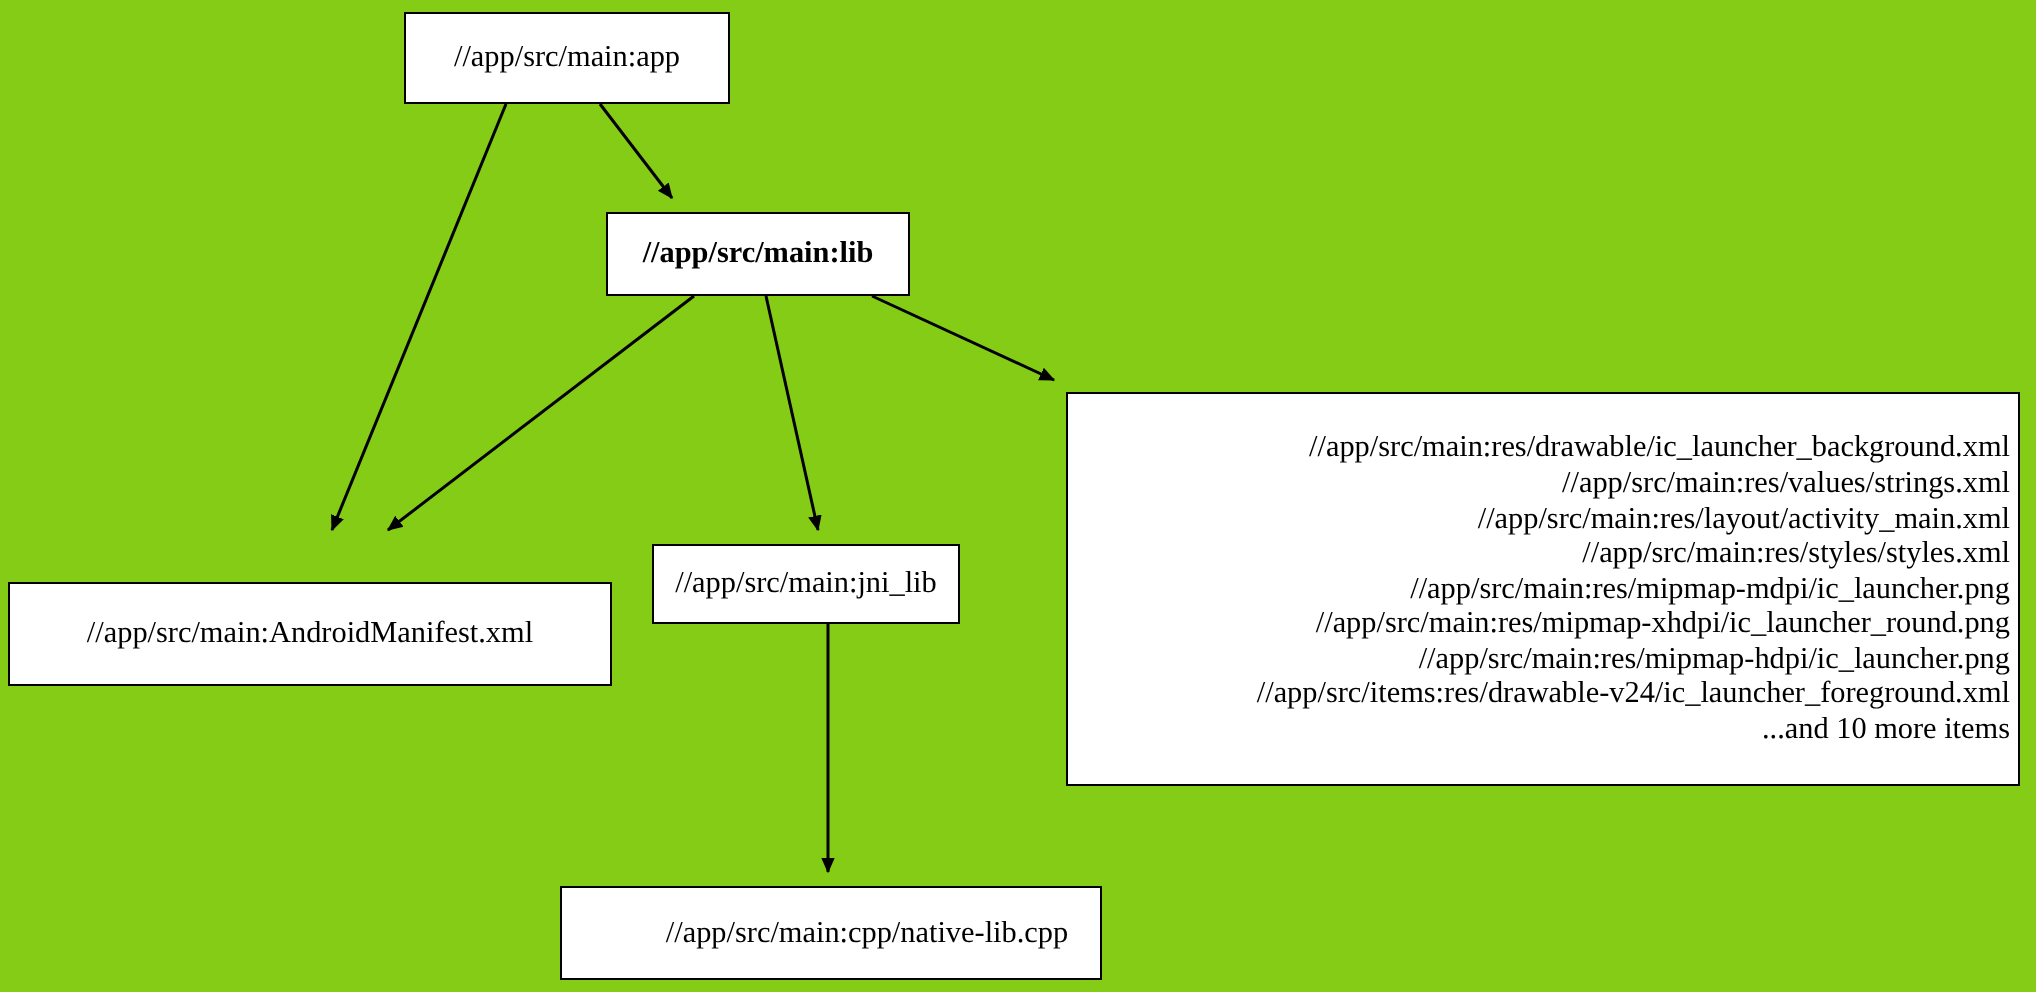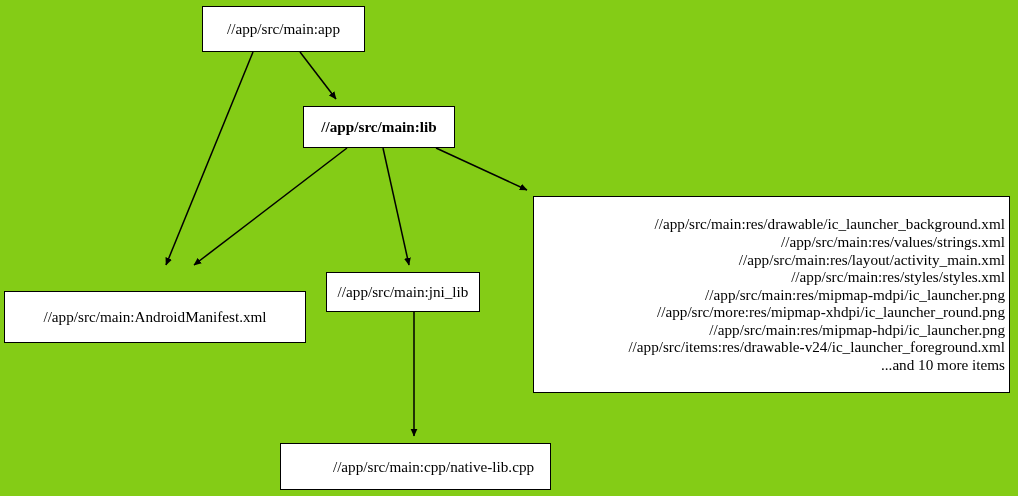--- a/index.html
+++ b/index.html
@@ -113,21 +113,21 @@
   <div class="graph-node" style="left: 326px; top: 272px; width: 154px; height: 40px;">
     <span class="node-label">//app/src/main:jni_lib</span>
   </div>
 
   <div class="graph-node multiline" style="left: 533px; top: 196px; width: 477px; height: 197px;">
   <span class="node-line">//app/src/main:res/drawable/ic_launcher_background.xml</span>
       <span class="node-line">//app/src/main:res/values/strings.xml</span>
       <span class="node-line">//app/src/main:res/layout/activity_main.xml</span>
       <span class="node-line">//app/src/main:res/styles/styles.xml</span>
       <span class="node-line">//app/src/main:res/mipmap-mdpi/ic_launcher.png</span>
-      <span class="node-line">//app/src/more:res/mipmap-xhdpi/ic_launcher_round.png</span>
+      <span class="node-line">//app/src/main:res/mipmap-xhdpi/ic_launcher_round.png</span>
       <span class="node-line">//app/src/main:res/mipmap-hdpi/ic_launcher.png</span>
       <span class="node-line">//app/src/items:res/drawable-v24/ic_launcher_foreground.xml</span>
       <span class="node-line">...and 10 more items</span>
     </div>
 
   <div class="graph-node" style="left: 280px; top: 443px; width: 271px; height: 47px; padding-left: 36px;">
     <span class="node-label">//app/src/main:cpp/native-lib.cpp</span>
   </div>
 
 </div>

